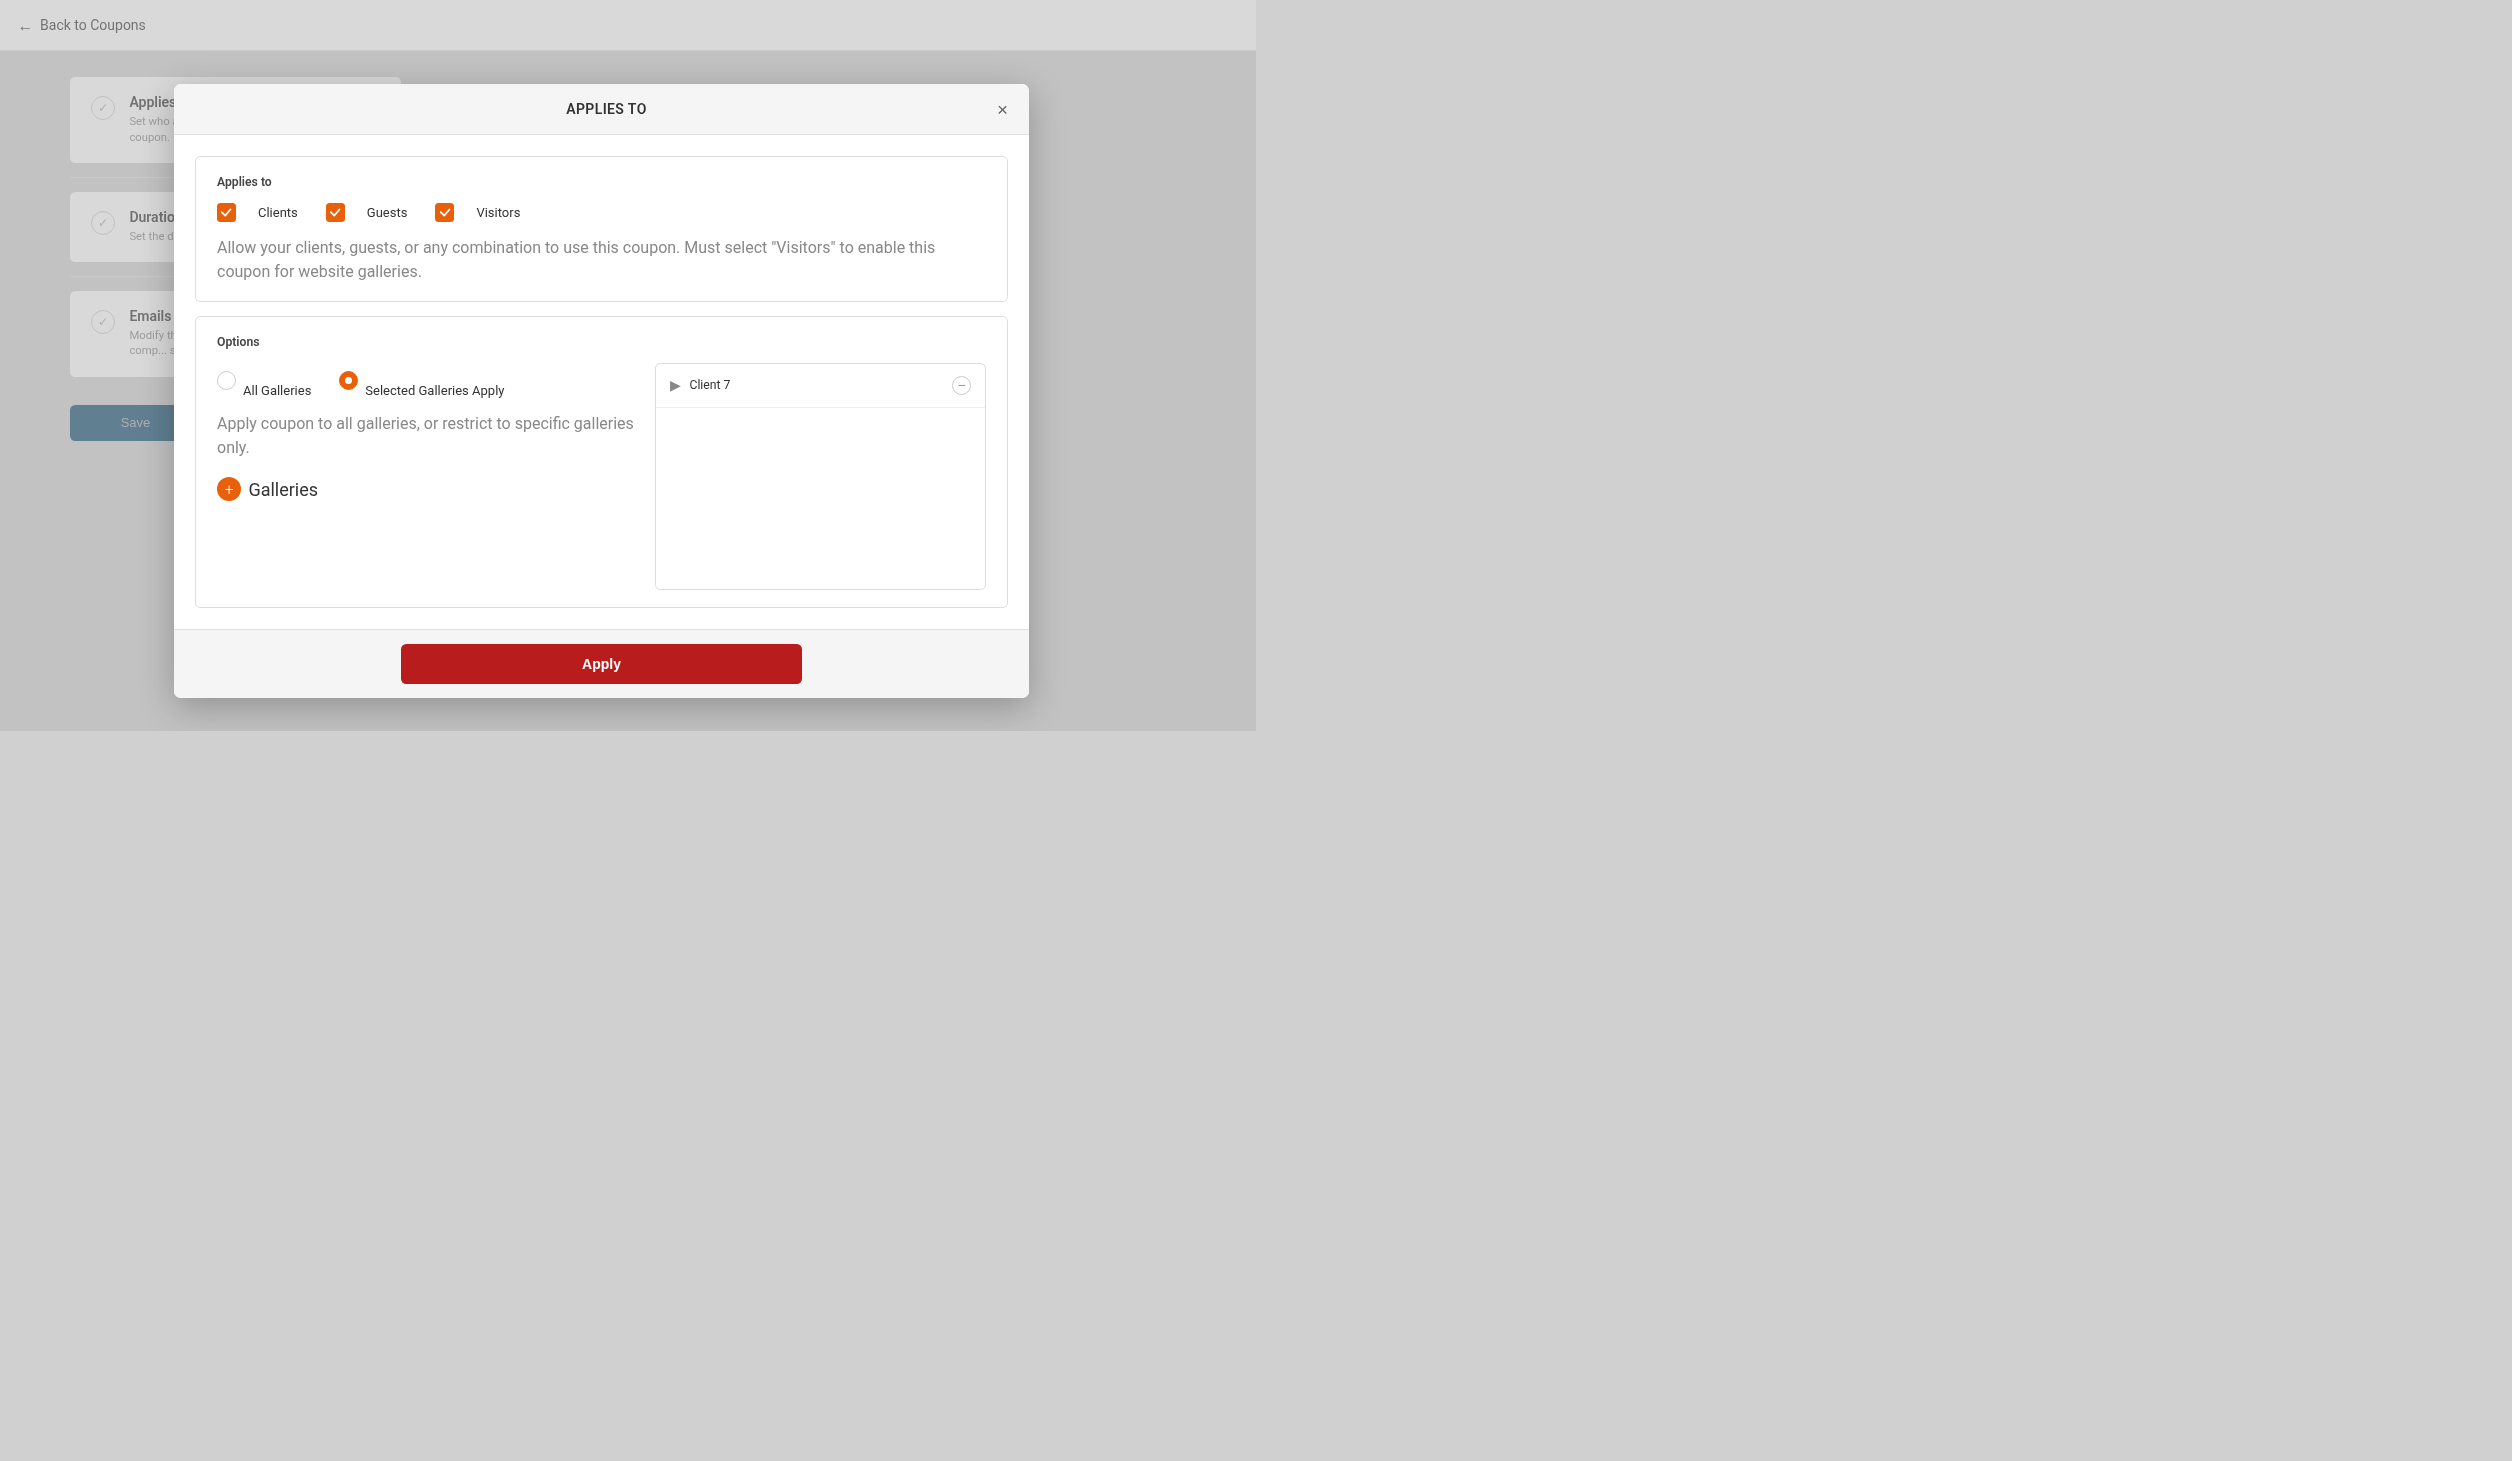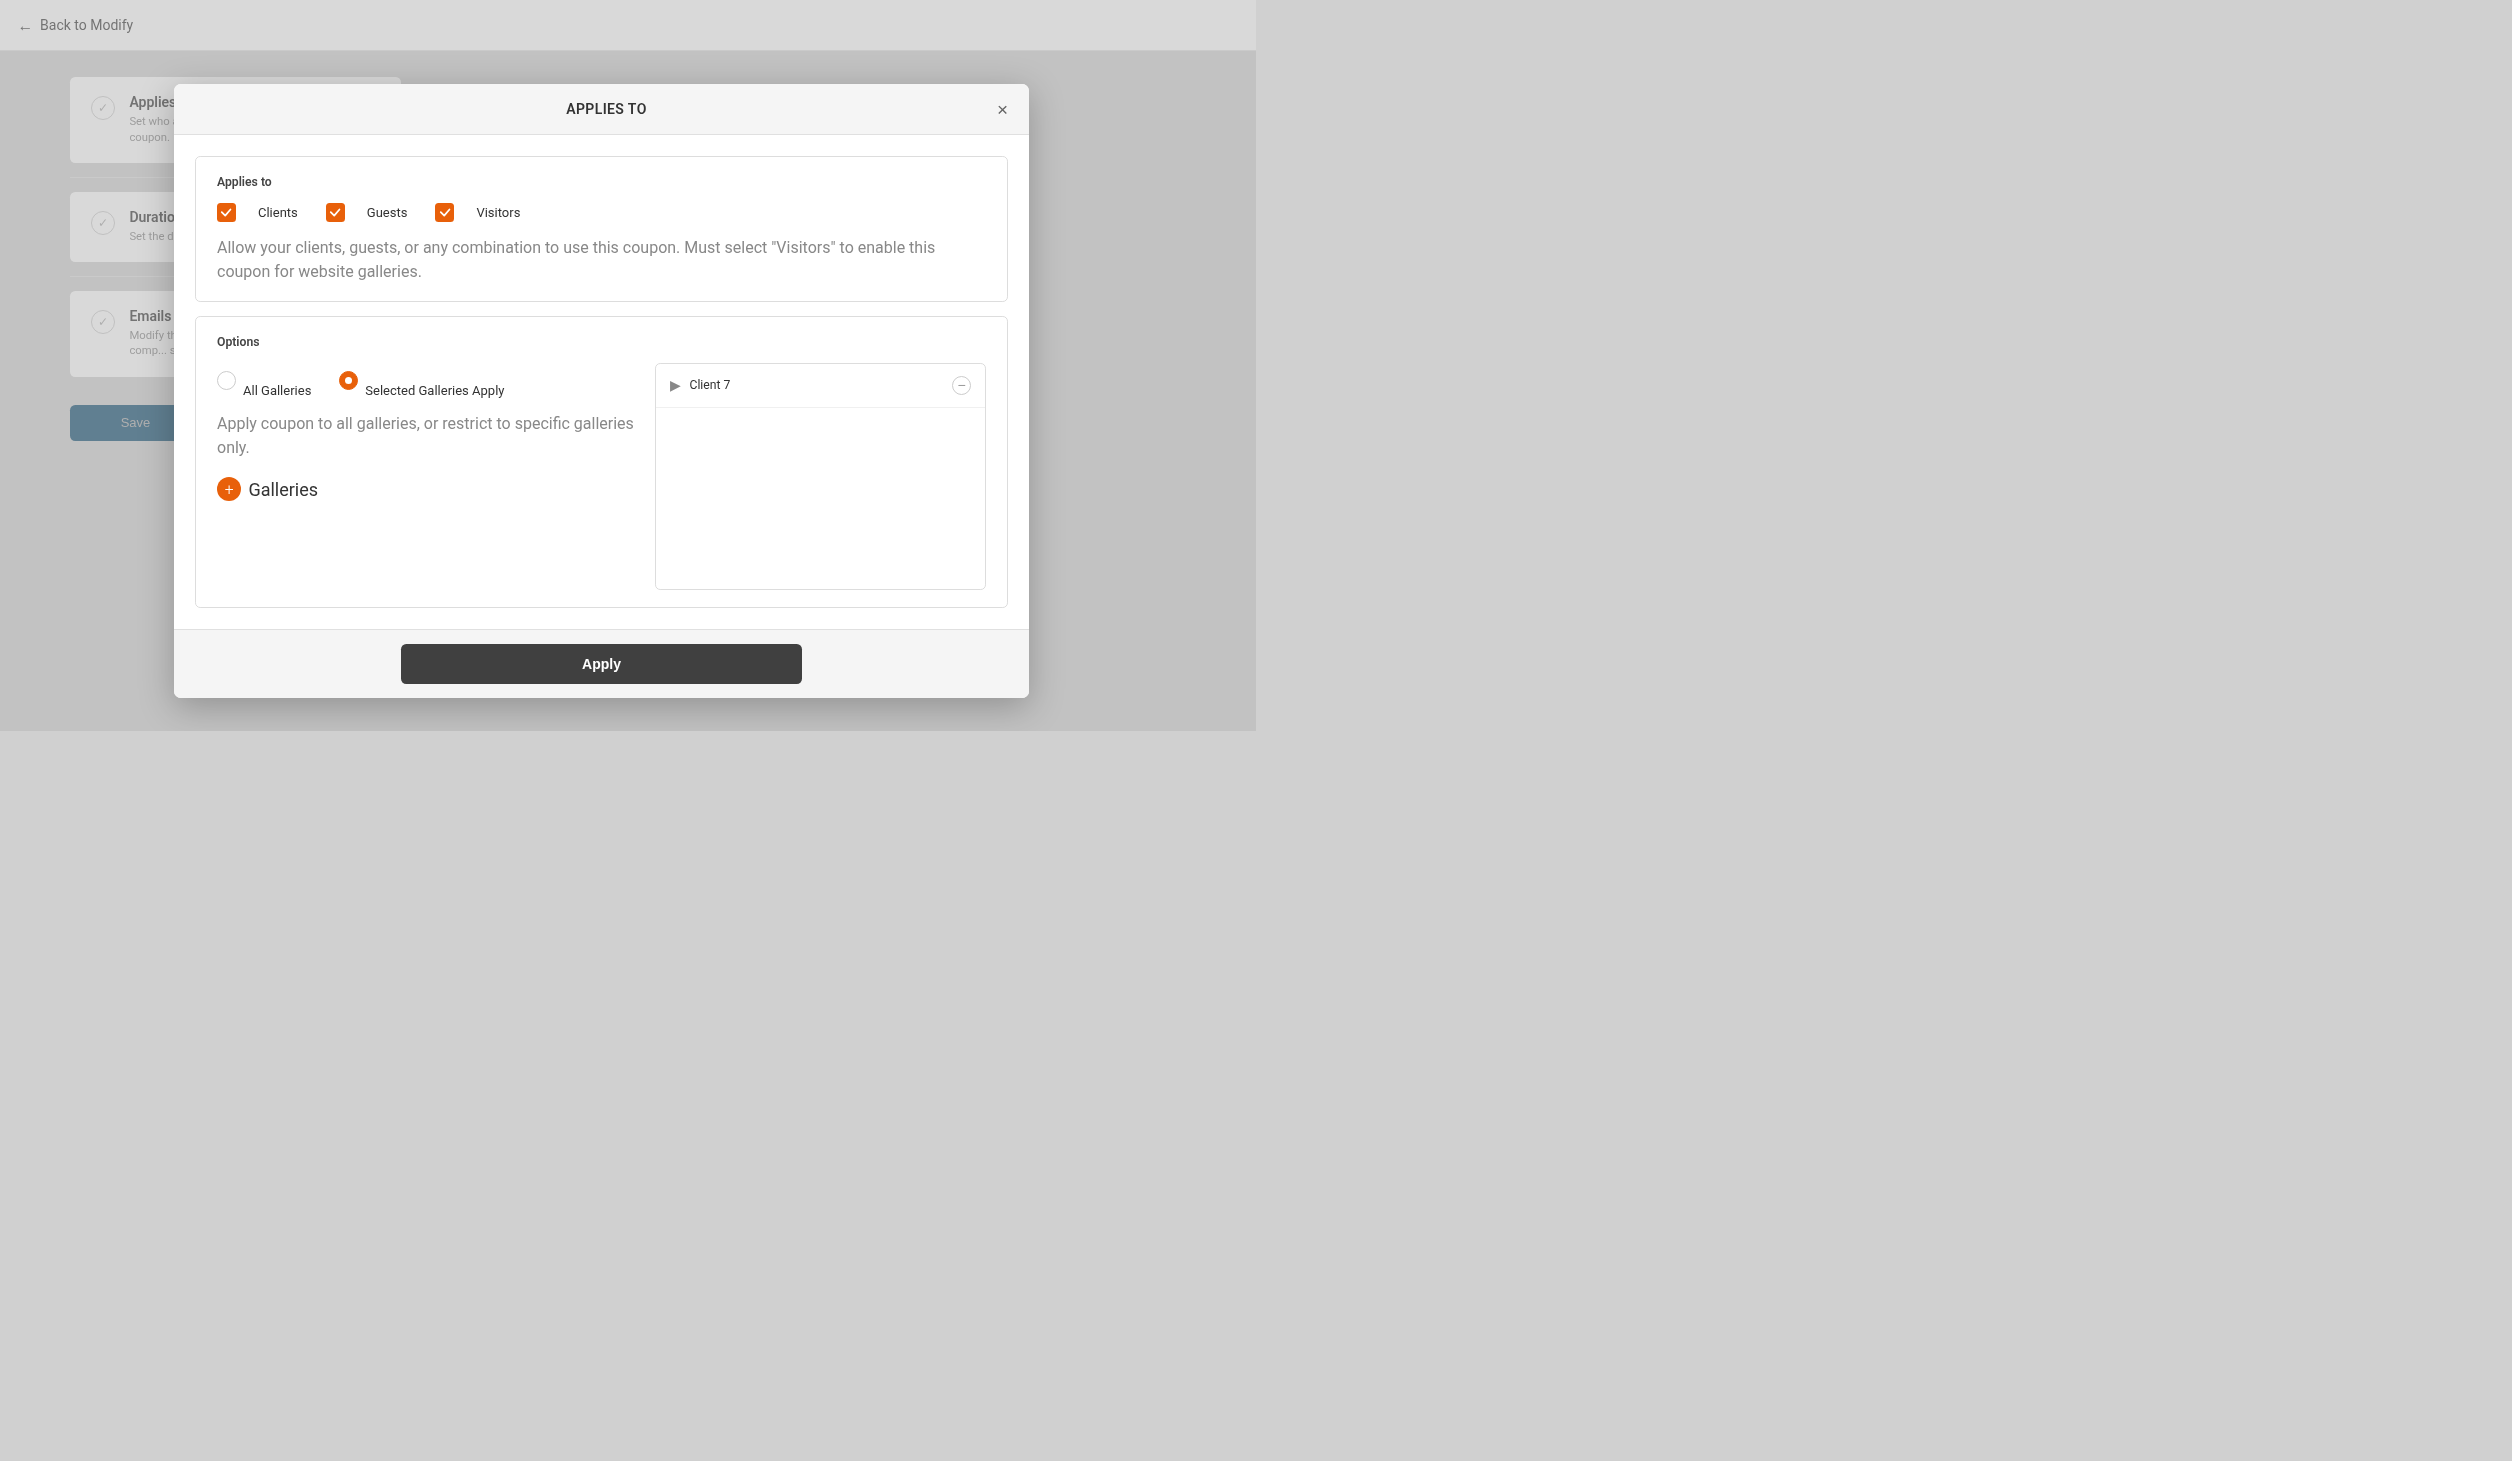--- a/index.html
+++ b/index.html
@@ -371,40 +371,40 @@
     
     .modal-footer {
       background: #f5f5f5;
       border-top: 0.9px solid #e0e0e0;
       padding: 14px 21px;
       display: flex;
       justify-content: center;
     }
 
     .apply-btn {
-      background: #404040;
+      background: #b91c1c;
       color: white;
       border: none;
       border-radius: 5.2px;
       padding: 12.2px 70px;
       font-size: 14px;
       font-weight: 600;
       cursor: pointer;
       width: 401px;
     }
   </style>
 </head>
 <body>
 
 <div class="bg-page">
 
   <div class="top-bar">
     <a class="back-link">
       <span class="back-arrow">←</span>
-      <span>Back to Modify</span>
+      <span>Back to Coupons</span>
     </a>
   </div>
 
   <div class="content-area">
 
     <div class="step-card">
       <div class="step-check">✓</div>
       <div class="step-content">
         <h3>Applies To</h3>
         <p>Set who and which galleries can use this coupon.</p>

